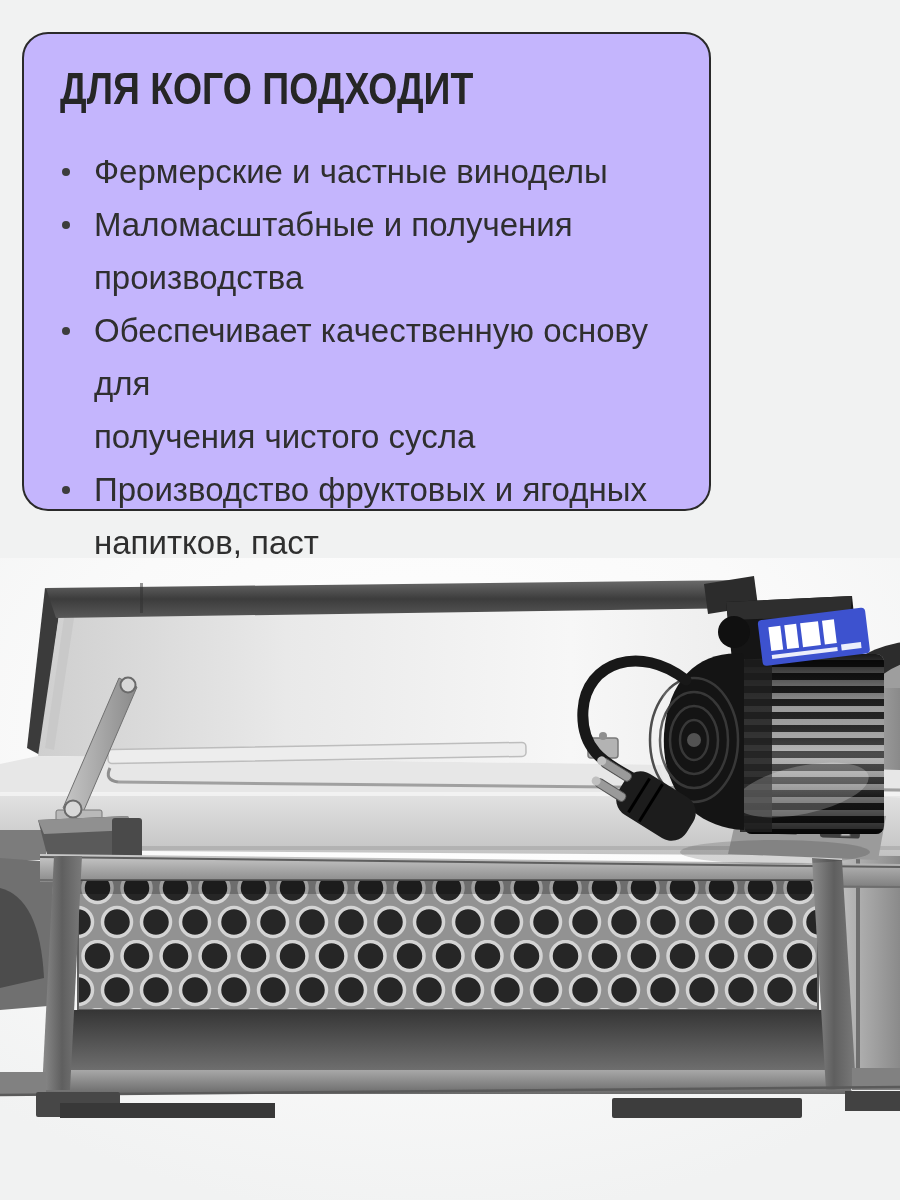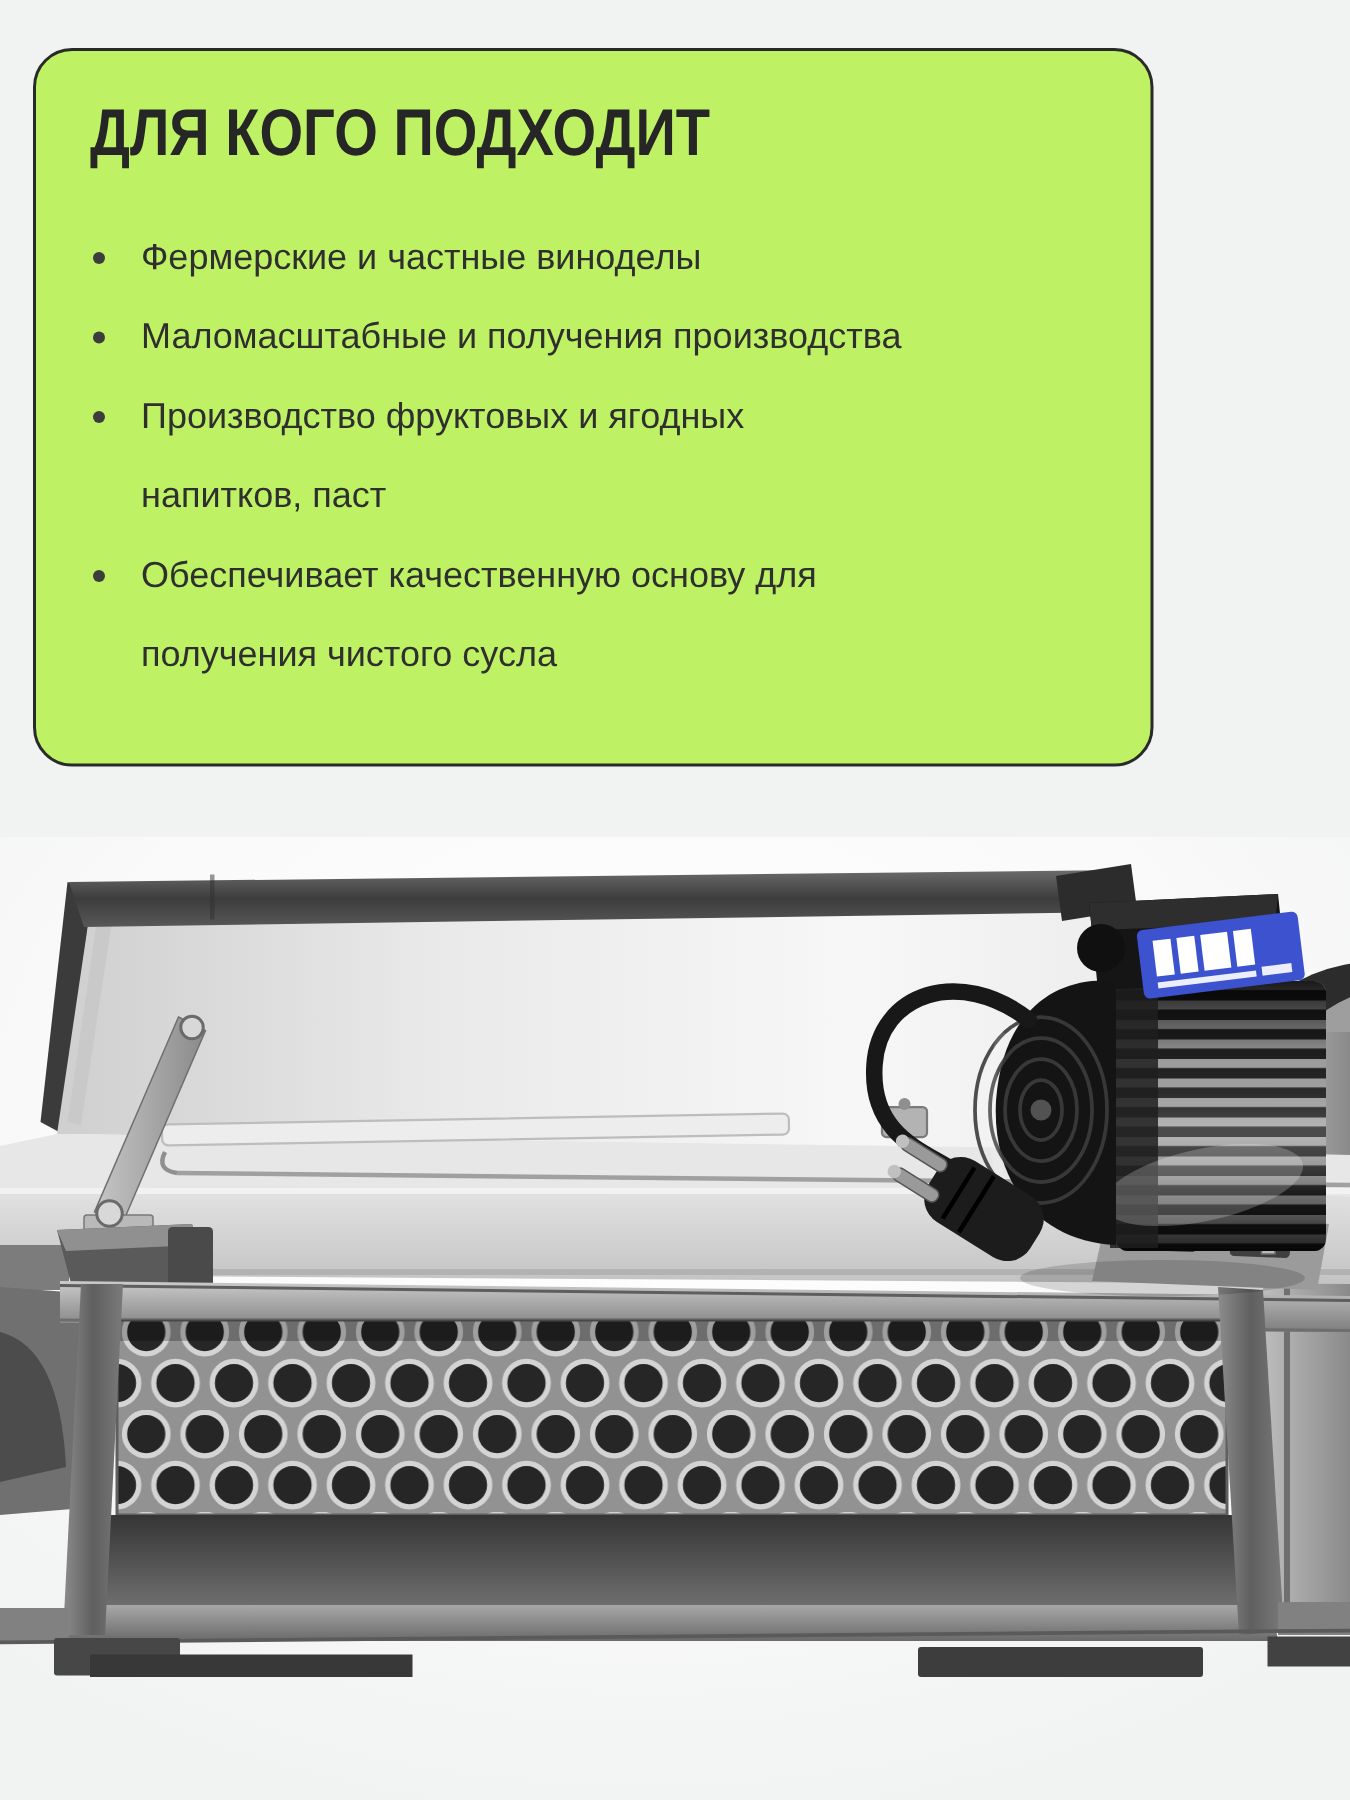--- a/index.html
+++ b/index.html
@@ -5,35 +5,35 @@
   html,body{margin:0;padding:0;}
   body{
     width:900px;height:1200px;overflow:hidden;position:relative;
     background:#f1f2f2;
     font-family:"Liberation Sans","DejaVu Sans",sans-serif;
     -webkit-font-smoothing:antialiased;
   }
   .stage{position:absolute;inset:0;width:900px;height:1200px;}
   
   .info-card{
-    position:absolute;left:22px;top:32px;width:747px;height:479px;
+    position:absolute;left:22px;top:32px;width:689px;height:479px;
     border:2px solid #2a2a2a;border-radius:26px;
-    background:#bef264;
+    background:#c4b5fd;
     padding:28px 40px 0 36px;box-sizing:border-box;
   }
   .card-title{
     margin:0 0 30px 0;
     font-size:44px;line-height:53px;font-weight:700;color:#262626;
     transform:scaleX(.85);transform-origin:left center;white-space:nowrap;
     letter-spacing:0px;
   }
   ul.benefits{list-style:none;margin:0;padding:0;}
   ul.benefits li{
     display:grid;grid-template-columns:34px 1fr;
-    font-size:24px;line-height:53px;color:#2f2f2f;
+    font-size:33px;line-height:53px;color:#2f2f2f;
   }
   .dot{
     width:8px;height:8px;border-radius:50%;background:#3d3d3d;
     margin-top:23px;justify-self:start;margin-left:2px;
   }
   .benefit-text span{display:block;}
   .benefit-text span:empty{display:none;}
   
   .photo-wrap{position:absolute;left:0;top:558px;width:900px;height:642px;}
   svg{display:block;}
@@ -54,29 +54,29 @@
       </li>
       <li>
         <span class="dot"></span>
         <span class="benefit-text">
           <span>Маломасштабные и получения производства</span>
         </span>
       </li>
       <li>
         <span class="dot"></span>
         <span class="benefit-text">
+          <span>Обеспечивает качественную основу для</span>
+            <span>получения чистого сусла</span>
+        </span>
+      </li>
+      <li>
+        <span class="dot"></span>
+        <span class="benefit-text">
           <span>Производство фруктовых и ягодных</span>
             <span>напитков, паст</span>
-        </span>
-      </li>
-      <li>
-        <span class="dot"></span>
-        <span class="benefit-text">
-          <span>Обеспечивает качественную основу для</span>
-            <span>получения чистого сусла</span>
         </span>
       </li>
     </ul>
   </div>
 
   <div class="photo-wrap">
     <svg width="900" height="642" viewBox="0 0 900 642">
       <defs>
         <radialGradient id="glow" cx="0.48" cy="0.28" r="0.75">
           <stop offset="0" stop-color="#ffffff"></stop>

